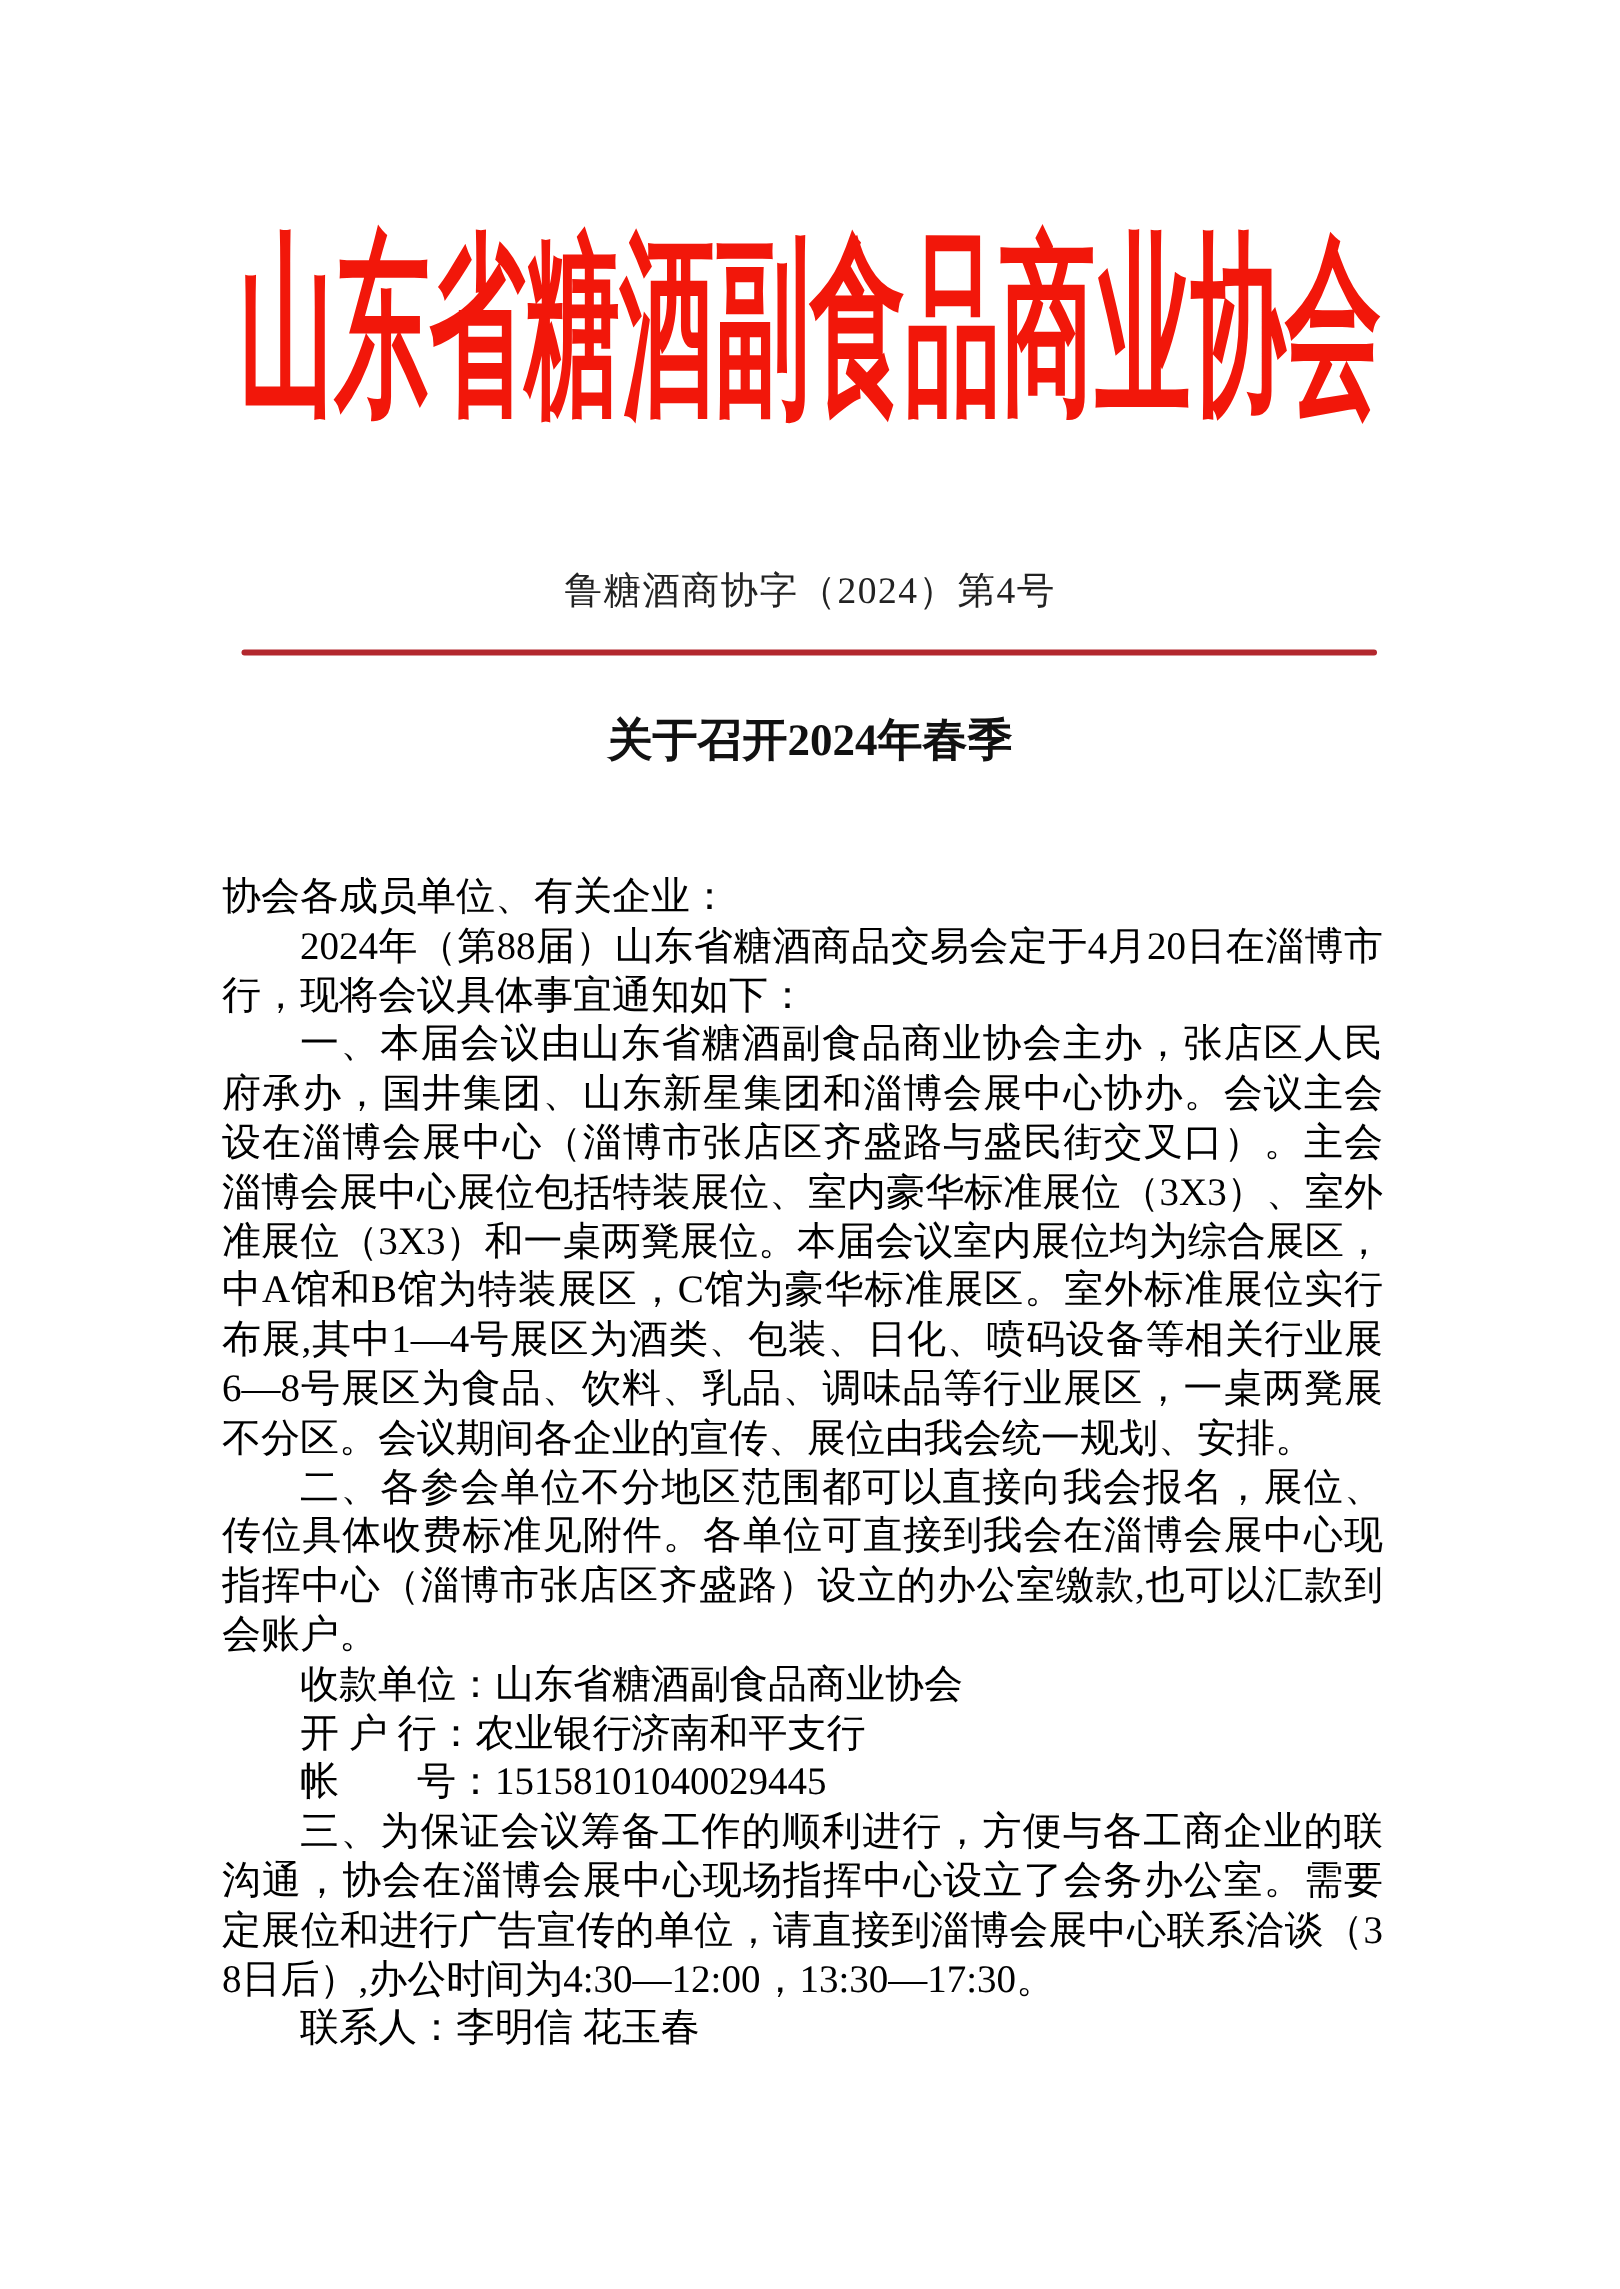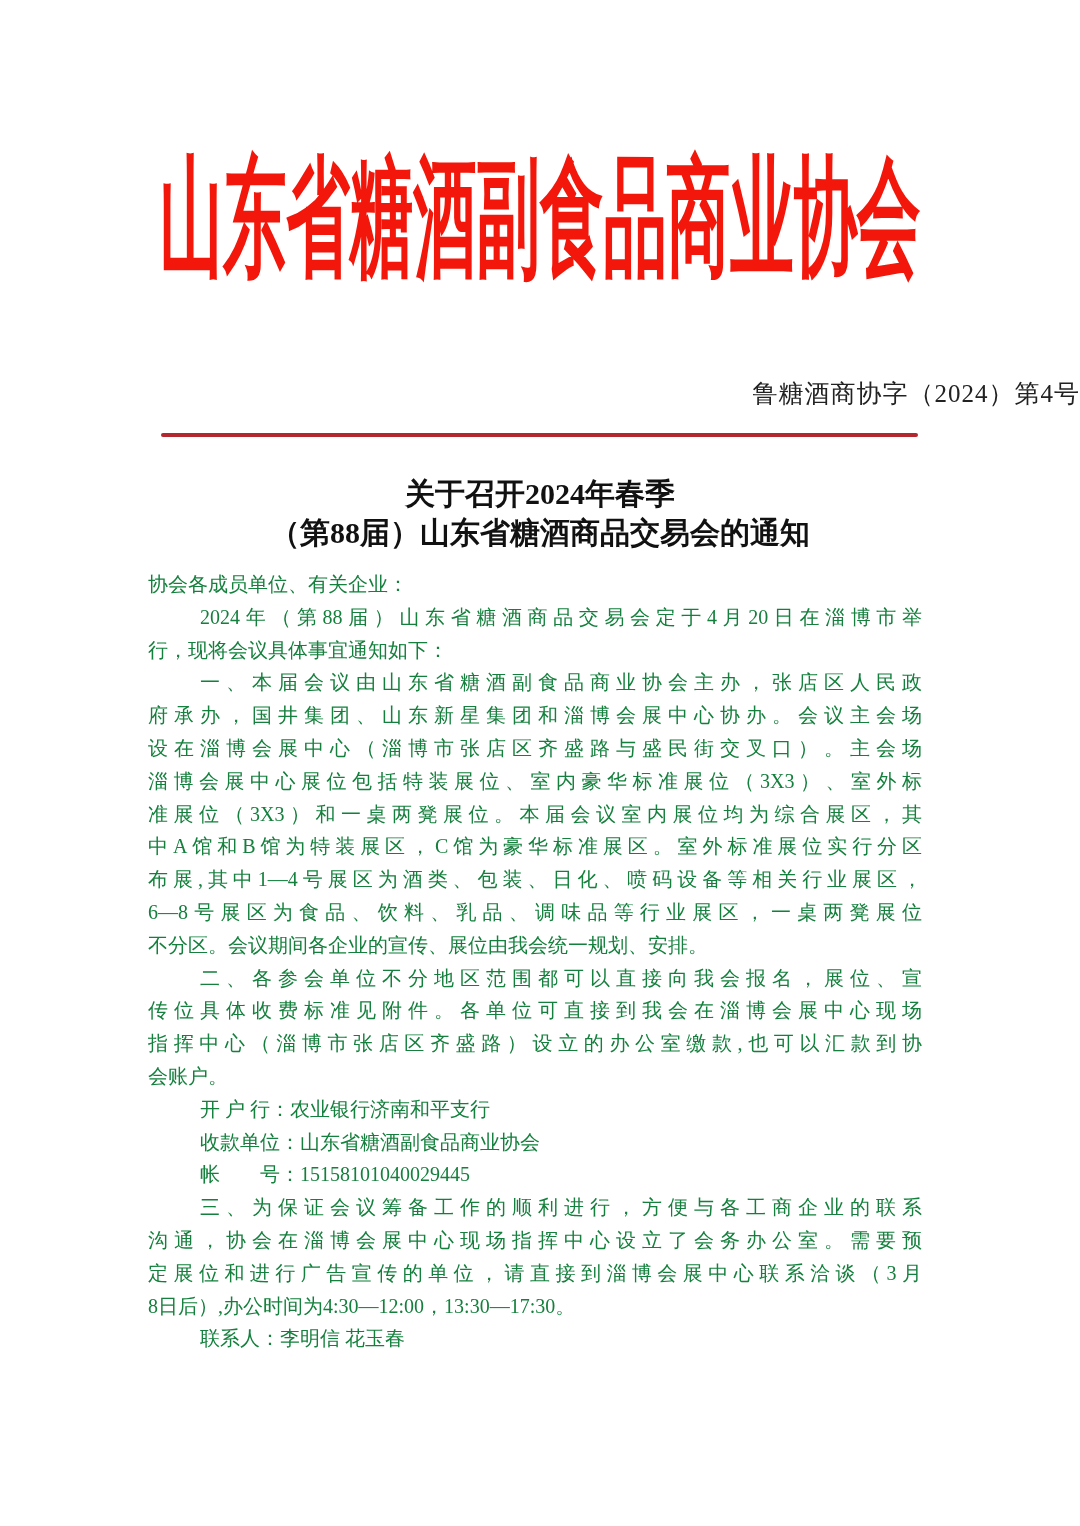--- a/index.html
+++ b/index.html
@@ -19,21 +19,21 @@
   }
   .letterhead-svg text {
     font-family: "Liberation Serif", "DejaVu Serif", serif;
     font-weight: bold;
   }
   .doc-number {
     position: absolute;
     top: 377px;
     left: 0;
     width: 1080px;
-    text-align: right;
+    text-align: center;
     font-size: 25px;
     letter-spacing: 1px;
     color: #222222;
   }
   .red-rule {
     position: absolute;
     top: 433px;
     left: 161px;
     width: 757px;
     height: 4px;
@@ -45,25 +45,25 @@
     left: 0;
     width: 1080px;
     text-align: center;
     font-size: 30px;
     font-weight: bold;
     line-height: 39px;
     color: #111111;
   }
   .body-lines {
     position: absolute;
-    top: 568px;
+    top: 582px;
     left: 148px;
     width: 774px;
-    font-size: 20px;
-    color: #15803d;
+    font-size: 26px;
+    color: #000000;
   }
   .line {
     height: 32.8px;
     line-height: 32.8px;
     white-space: nowrap;
     overflow: visible;
   }
   .line.indent { padding-left: 52px; }
   .line.justify {
     white-space: normal;
@@ -80,42 +80,41 @@
   <svg class="letterhead-svg" width="1080" height="310" viewBox="0 0 1080 310">
     <text x="540" y="262" text-anchor="middle" font-size="130" textLength="761" lengthAdjust="spacingAndGlyphs" fill="#f2170a">山东省糖酒副食品商业协会</text>
   </svg>
 
   <div class="doc-number">鲁糖酒商协字（2024）第4号</div>
 
   <div class="red-rule" style="background: rgb(179, 40, 46);"></div>
 
   <div class="notice-title">
     <div>关于召开2024年春季</div>
-    <div>（第88届）山东省糖酒商品交易会的通知</div>
   </div>
 
   <div class="body-lines">
       <div class="line">协会各成员单位、有关企业：</div>
       <div class="line indent justify">2024年（第88届）山东省糖酒商品交易会定于4月20日在淄博市举</div>
       <div class="line">行，现将会议具体事宜通知如下：</div>
       <div class="line indent justify">一、本届会议由山东省糖酒副食品商业协会主办，张店区人民政</div>
       <div class="line justify">府承办，国井集团、山东新星集团和淄博会展中心协办。会议主会场</div>
       <div class="line justify">设在淄博会展中心（淄博市张店区齐盛路与盛民街交叉口）。主会场</div>
       <div class="line justify">淄博会展中心展位包括特装展位、室内豪华标准展位（3X3）、室外标</div>
       <div class="line justify">准展位（3X3）和一桌两凳展位。本届会议室内展位均为综合展区，其</div>
       <div class="line justify">中A馆和B馆为特装展区，C馆为豪华标准展区。室外标准展位实行分区</div>
       <div class="line justify">布展,其中1—4号展区为酒类、包装、日化、喷码设备等相关行业展区，</div>
       <div class="line justify">6—8号展区为食品、饮料、乳品、调味品等行业展区，一桌两凳展位</div>
       <div class="line">不分区。会议期间各企业的宣传、展位由我会统一规划、安排。</div>
       <div class="line indent justify">二、各参会单位不分地区范围都可以直接向我会报名，展位、宣</div>
       <div class="line justify">传位具体收费标准见附件。各单位可直接到我会在淄博会展中心现场</div>
       <div class="line justify">指挥中心（淄博市张店区齐盛路）设立的办公室缴款,也可以汇款到协</div>
       <div class="line">会账户。</div>
+      <div class="line indent">收款单位：山东省糖酒副食品商业协会</div>
       <div class="line indent">开 户 行：农业银行济南和平支行</div>
-      <div class="line indent">收款单位：山东省糖酒副食品商业协会</div>
       <div class="line indent">帐　　号：15158101040029445</div>
       <div class="line indent justify">三、为保证会议筹备工作的顺利进行，方便与各工商企业的联系</div>
       <div class="line justify">沟通，协会在淄博会展中心现场指挥中心设立了会务办公室。需要预</div>
       <div class="line justify">定展位和进行广告宣传的单位，请直接到淄博会展中心联系洽谈（3月</div>
       <div class="line">8日后）,办公时间为4:30—12:00，13:30—17:30。</div>
       <div class="line indent">联系人：李明信 花玉春</div>
     </div>
 
 </div>
 

